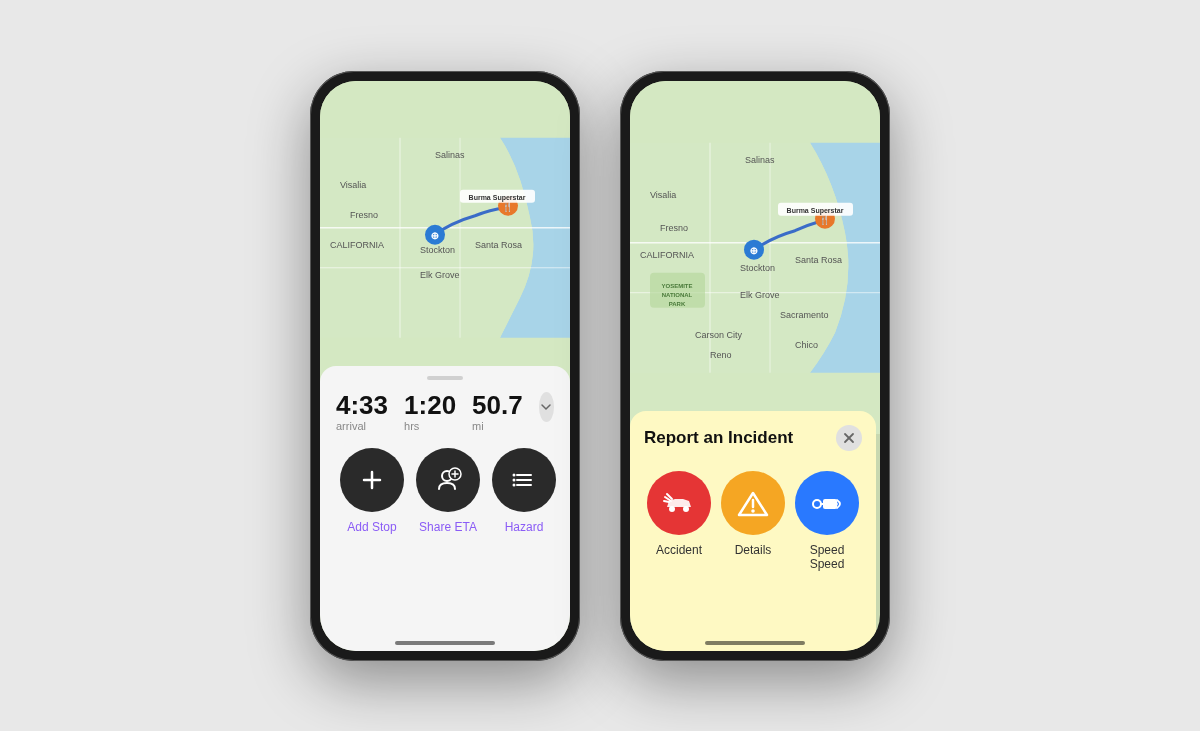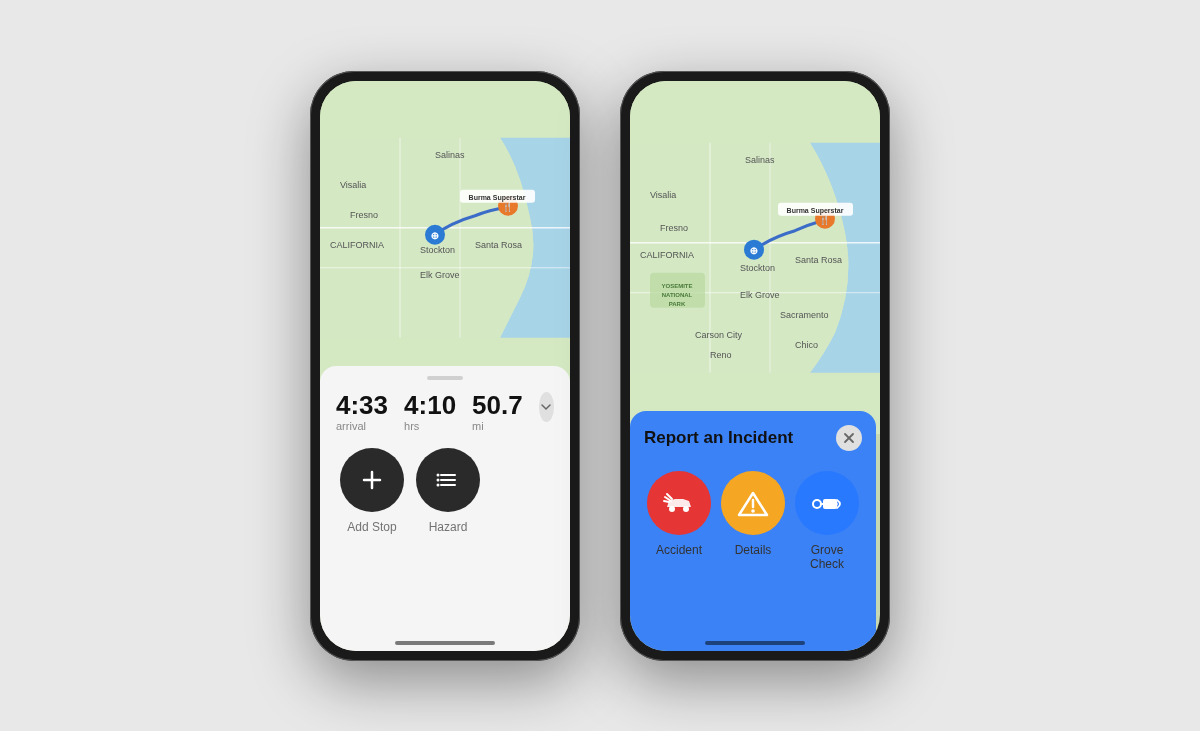--- a/index.html
+++ b/index.html
@@ -134,21 +134,21 @@
       font-size: 26px;
       color: white;
     }
 
     .action-circle.red {
       background: #e53535;
     }
 
     .action-label {
       font-size: 12px;
-      color: #737373;
+      color: #8b5cf6;
       text-align: left;
     }
 
     
     .incident-panel {
       position: absolute;
       bottom: 0;
       left: 0;
       right: 0;
       background: white;
@@ -287,21 +287,21 @@
 
     <div class="bottom-sheet">
       <div class="sheet-handle"></div>
 
       <div class="nav-info">
         <div class="nav-stat">
           <span class="value">4:33</span>
           <span class="label">arrival</span>
         </div>
         <div class="nav-stat">
-          <span class="value">4:10</span>
+          <span class="value">1:20</span>
           <span class="label">hrs</span>
         </div>
         <div class="nav-stat">
           <span class="value">50.7</span>
           <span class="label">mi</span>
         </div>
         <div class="chevron-btn">
           <svg width="12" height="12" viewBox="0 0 12 12">
             <path d="M2 4 L6 8 L10 4" stroke="#666" stroke-width="1.5" fill="none" stroke-linecap="round"></path>
           </svg>
@@ -313,20 +313,34 @@
         <div class="action-item">
           <div class="action-circle">
             <svg width="28" height="28" viewBox="0 0 28 28">
               <line x1="14" y1="6" x2="14" y2="22" stroke="white" stroke-width="2.5" stroke-linecap="round"></line>
               <line x1="6" y1="14" x2="22" y2="14" stroke="white" stroke-width="2.5" stroke-linecap="round"></line>
             </svg>
           </div>
           <span class="action-label">Add Stop</span>
         </div>
 
+        <div class="action-item">
+          <div class="action-circle">
+            <svg width="30" height="30" viewBox="0 0 30 30">
+
+              <circle cx="14" cy="11" r="5" fill="none" stroke="white" stroke-width="2"></circle>
+              <path d="M6,24 Q6,18 14,18 Q22,18 22,24" fill="none" stroke="white" stroke-width="2" stroke-linecap="round"></path>
+
+              <circle cx="22" cy="9" r="6" fill="#2a2a2a" stroke="white" stroke-width="1.5"></circle>
+              <line x1="22" y1="6" x2="22" y2="12" stroke="white" stroke-width="1.5" stroke-linecap="round"></line>
+              <line x1="19" y1="9" x2="25" y2="9" stroke="white" stroke-width="1.5" stroke-linecap="round"></line>
+            </svg>
+          </div>
+          <span class="action-label">Share ETA</span>
+        </div>
 
 
         <div class="action-item">
           <div class="action-circle">
             <svg width="28" height="28" viewBox="0 0 28 28">
               <line x1="7" y1="9" x2="21" y2="9" stroke="white" stroke-width="2" stroke-linecap="round"></line>
               <line x1="7" y1="14" x2="21" y2="14" stroke="white" stroke-width="2" stroke-linecap="round"></line>
               <line x1="7" y1="19" x2="21" y2="19" stroke="white" stroke-width="2" stroke-linecap="round"></line>
 
               <circle cx="4" cy="9" r="1.5" fill="white"></circle>
@@ -385,21 +399,21 @@
         <text x="150" y="175" class="map-label" font-size="8" fill="#888">Sacramento</text>
         <text x="65" y="195" class="map-label" font-size="7" fill="#888">Carson City</text>
         <text x="80" y="215" class="map-label" font-size="8" fill="#888">Reno</text>
         <text x="165" y="205" class="map-label" font-size="7" fill="#888">Chico</text>
 
         <rect x="148" y="60" width="75" height="13" rx="3" fill="white" opacity="0.9"></rect>
         <text x="185" y="70" text-anchor="middle" font-size="7" font-weight="700" fill="#333">Burma Superstar</text>
       </svg>
     </div>
 
-    <div class="incident-panel" style="position:absolute; bottom:0; left:0; right:4px; background:#3b82f6; border-radius:16px 16px 0 0; padding:14px 14px 24px;">
+    <div class="incident-panel" style="position:absolute; bottom:0; left:0; right:4px; background:#fef9c3; border-radius:16px 16px 0 0; padding:14px 14px 24px;">
       <div class="incident-header">
         <span class="incident-title">Report an Incident</span>
         <div class="close-btn">
           <svg width="14" height="14" viewBox="0 0 14 14">
             <line x1="3" y1="3" x2="11" y2="11" stroke="#666" stroke-width="1.8" stroke-linecap="round"></line>
             <line x1="11" y1="3" x2="3" y2="11" stroke="#666" stroke-width="1.8" stroke-linecap="round"></line>
           </svg>
         </div>
       </div>
 
@@ -438,20 +452,20 @@
             <svg width="36" height="36" viewBox="0 0 36 36">
 
               <rect x="14" y="14" width="14" height="10" rx="2" fill="white"></rect>
               <circle cx="8" cy="19" r="4" fill="none" stroke="white" stroke-width="2"></circle>
               <line x1="12" y1="19" x2="14" y2="19" stroke="white" stroke-width="2"></line>
 
               <path d="M26,17 Q30,19 26,21" fill="none" stroke="white" stroke-width="1.8" stroke-linecap="round"></path>
               <path d="M28,15 Q34,19 28,23" fill="none" stroke="white" stroke-width="1.8" stroke-linecap="round"></path>
             </svg>
           </div>
-          <span class="incident-label">Grove Check</span>
+          <span class="incident-label">Speed Speed</span>
         </div>
       </div>
     </div>
 
     <div class="home-indicator"></div>
   </div>
 </div>
 
 </body></html>

